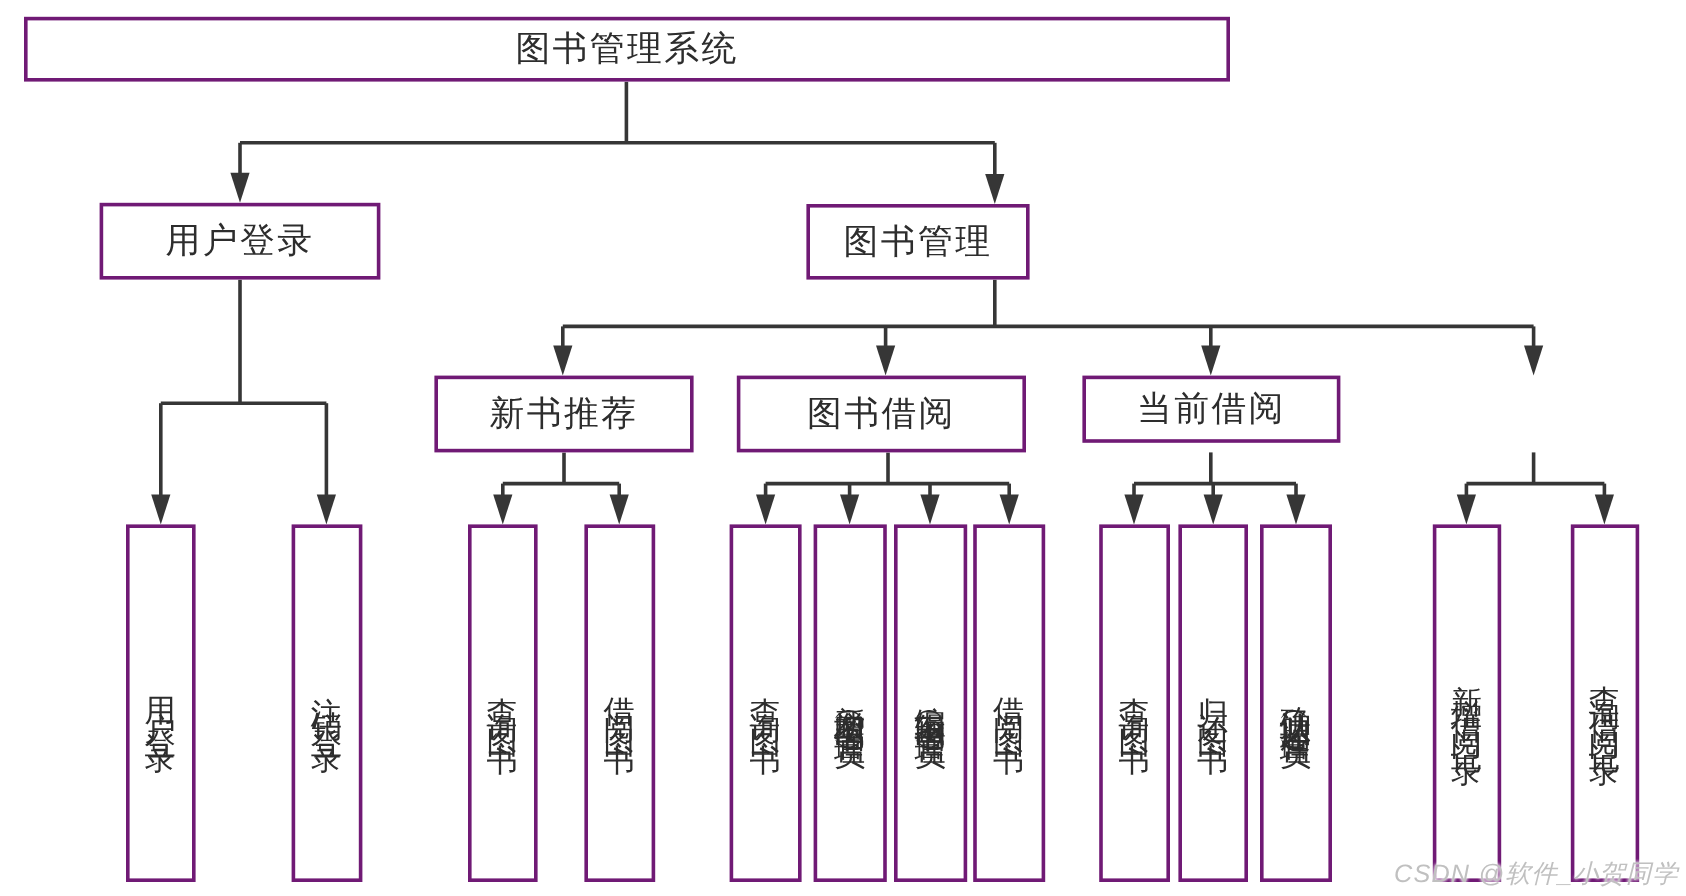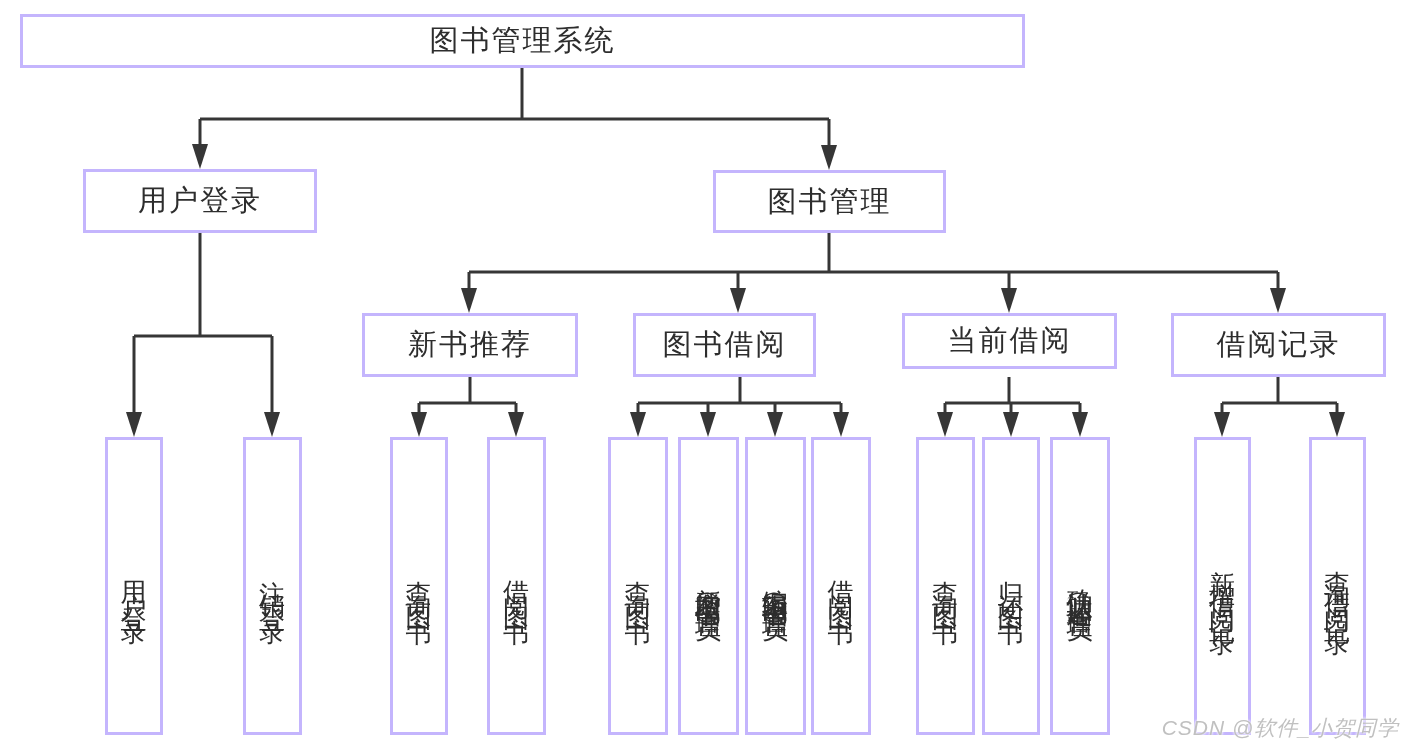--- a/index.html
+++ b/index.html
@@ -3,21 +3,21 @@
 <meta charset="utf-8">
 <title></title>
 <style>
   html,body{margin:0;padding:0;background:#ffffff;}
   #canvas{
     position:relative;width:1405px;height:747px;background:#ffffff;
     font-family:"Liberation Sans","DejaVu Sans",sans-serif;overflow:hidden;
   }
   #wires{position:absolute;left:0;top:0;width:1405px;height:747px;}
   .node{
-    position:absolute;box-sizing:border-box;border:3px solid #c4b5fd;background:#ffffff;
+    position:absolute;box-sizing:border-box;border:3px solid #701a75;background:#ffffff;
     display:flex;align-items:center;justify-content:center;
     color:#2d2d2d;
   }
   .h{font-size:29px;letter-spacing:2px;white-space:nowrap;}
   .v{
     writing-mode:vertical-rl;text-orientation:mixed;
     font-size:26px;line-height:1;white-space:nowrap;
   }
   .loose{letter-spacing:13px;}
   .mid{letter-spacing:12px;}
@@ -101,26 +101,25 @@
       <path d="M1222 403 V414"></path>
         <polygon points="1214,412 1230,412 1222,437"></polygon>
       <path d="M1337 403 V414"></path>
         <polygon points="1329,412 1345,412 1337,437"></polygon>
     </g>
   </svg>
 
   <div class="node h" style="left:20px;top:14px;width:1005px;height:54px">图书管理系统</div>
 
   <div class="node h" style="left:83px;top:169px;width:234px;height:64px">用户登录</div>
-  <div class="node h" style="left:713px;top:170px;width:233px;height:63px">图书管理</div>
+  <div class="node h" style="left:672px;top:170px;width:186px;height:63px">图书管理</div>
 
   <div class="node h" style="left:362px;top:313px;width:216px;height:64px">新书推荐</div>
-  <div class="node h" style="left:633px;top:313px;width:183px;height:64px">图书借阅</div>
+  <div class="node h" style="left:614px;top:313px;width:241px;height:64px">图书借阅</div>
   <div class="node h" style="left:902px;top:313px;width:215px;height:56px">当前借阅</div>
-  <div class="node h" style="left:1171px;top:313px;width:215px;height:64px">借阅记录</div>
 
   <div class="node v loose" style="left:105px;top:437px;width:58px;height:298px">用户登录</div>
   <div class="node v loose" style="left:243px;top:437px;width:59px;height:298px">注销登录</div>
 
   <div class="node v loose" style="left:390px;top:437px;width:58px;height:298px">查询图书</div>
   <div class="node v loose" style="left:487px;top:437px;width:59px;height:298px">借阅图书</div>
 
   <div class="node v loose" style="left:608px;top:437px;width:60px;height:298px">查询图书</div>
   <div class="node v tight" style="left:678px;top:437px;width:61px;height:298px">新增图书（管理员）</div>
   <div class="node v tight" style="left:745px;top:437px;width:61px;height:298px">编辑图书（管理员）</div>

